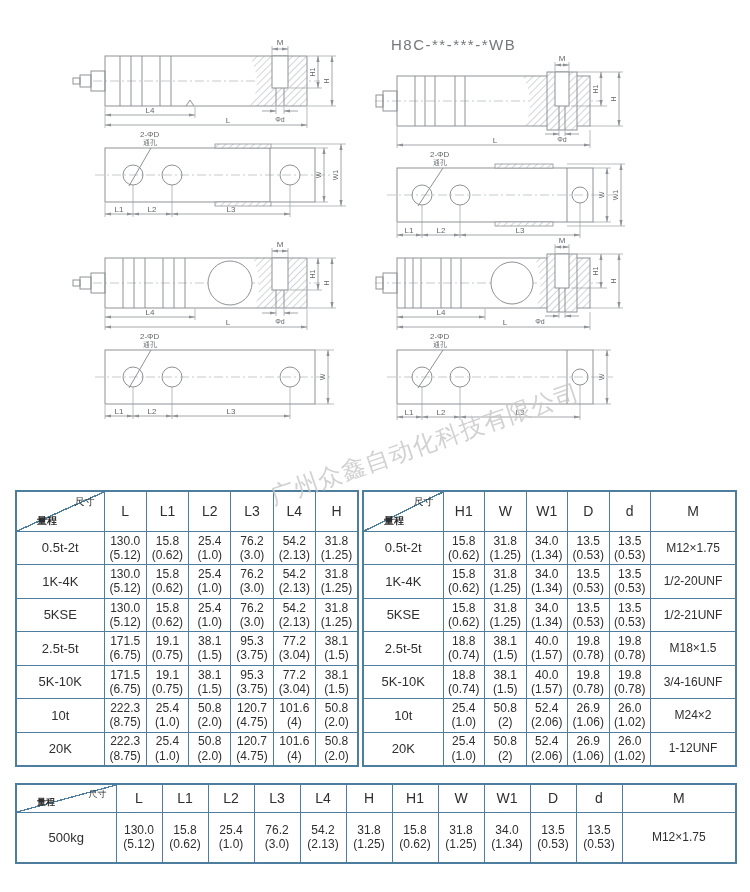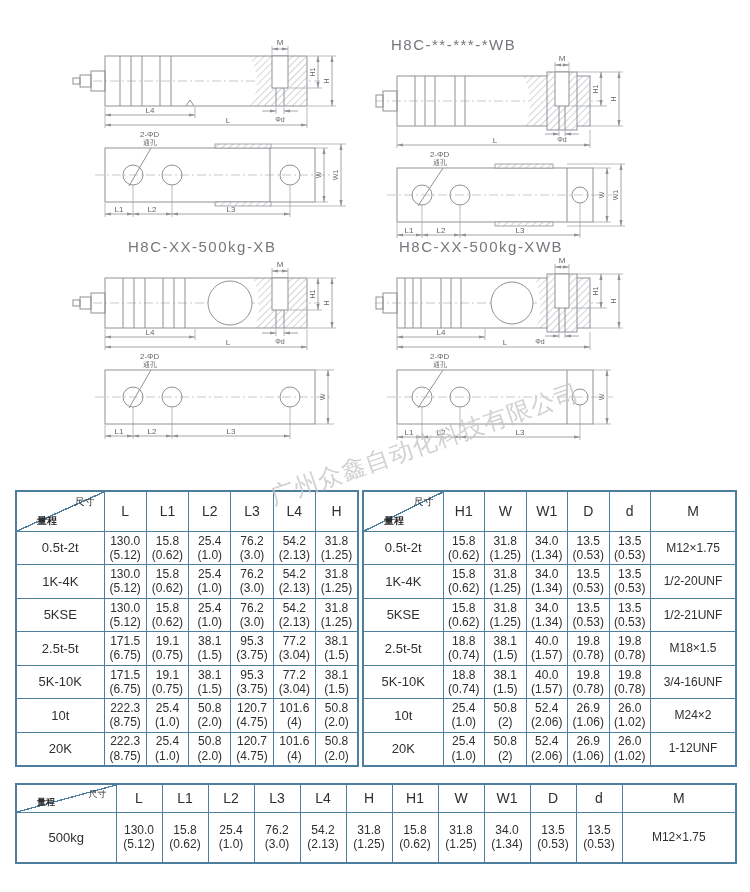--- a/index.html
+++ b/index.html
@@ -194,23 +194,20 @@
       <text class="sm" x="58" y="101">通孔</text>
       <text class="sm" x="229" y="131" text-anchor="middle" transform="rotate(-90 229 131)">W</text>
       <text class="sm" x="243" y="131" text-anchor="middle" transform="rotate(-90 243 131)">W1</text>
       <text x="34" y="169" text-anchor="middle">L1</text>
       <text x="66" y="169" text-anchor="middle">L2</text>
       <text x="145" y="169" text-anchor="middle">L3</text>
     </svg>
   </div>
 
   <div class="dcell c3">
-    <div class="dtitle">
-        <span>H8C-XX-500kg-XB</span>
-      </div>
     <svg class="dwg" viewBox="0 -8 375 196">
       <line class="cl" x1="93" y1="37" x2="320" y2="37"></line>
       <g class="s">
         <path class="hat" d="M253,12 C260,27 262,46 254,62 L307,62 L307,12 Z"></path>
         <rect x="105" y="12" width="202" height="50"></rect>
         <rect x="91" y="27" width="14" height="20"></rect>
           <rect x="80" y="31" width="11" height="12"></rect>
           <rect x="73" y="34" width="7" height="6"></rect>
         <path d="M123,12 V62 M134,12 V62 M145,12 V62 M163,12 V62 M174,12 V62 M185,12 V62"></path>
         <circle cx="230" cy="37" r="22" fill="#fff"></circle>
@@ -259,23 +256,20 @@
       <text x="140" y="93">2-ΦD</text>
       <text class="sm" x="143" y="101">通孔</text>
       <text class="sm" x="325" y="131" text-anchor="middle" transform="rotate(-90 325 131)">W</text>
       <text x="119" y="168" text-anchor="middle">L1</text>
       <text x="152" y="168" text-anchor="middle">L2</text>
       <text x="231" y="168" text-anchor="middle">L3</text>
     </svg>
   </div>
 
   <div class="dcell c4">
-    <div class="dtitle">
-        <span>H8C-XX-500kg-XWB</span>
-      </div>
     <svg class="dwg" viewBox="0 -8 375 196">
       <line class="cl" x1="0" y1="37" x2="228" y2="37"></line>
       <g class="s">
         <path class="hat" d="M160,12 C166,27 168,46 161,62 L215,62 L215,12 Z"></path>
         <rect x="22" y="12" width="193" height="50"></rect>
         <rect x="8" y="27" width="14" height="20"></rect>
           <rect x="1" y="31" width="7" height="12"></rect>
         <path d="M30,12 V62 M38,12 V62 M46,12 V62 M66,12 V62 M76,12 V62 M86,12 V62"></path>
         <circle cx="137" cy="37" r="21" fill="#fff"></circle>
         <rect x="172" y="8" width="30" height="58" fill="url(#hatchP)"></rect>

